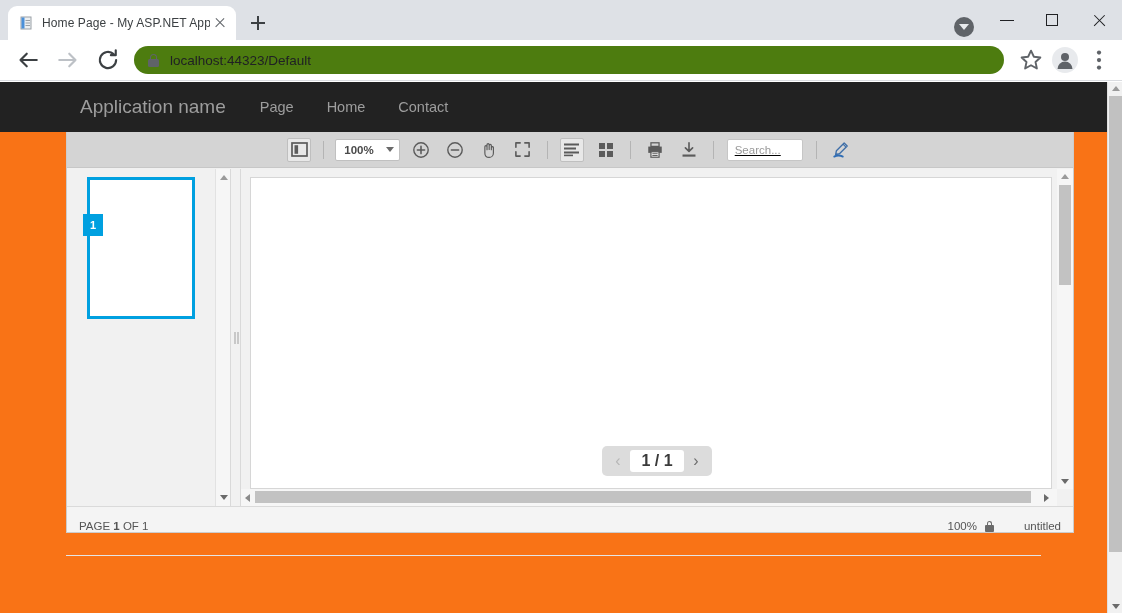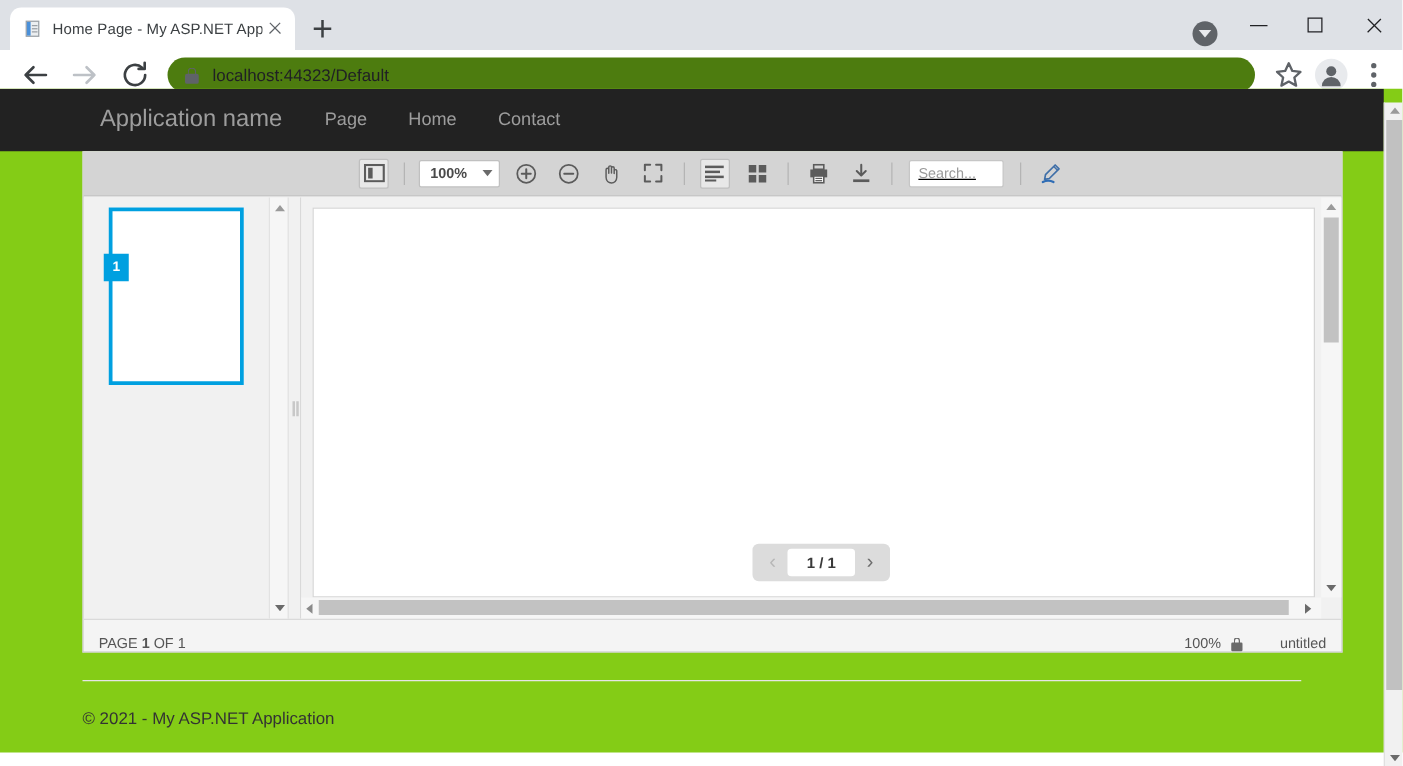--- a/index.html
+++ b/index.html
@@ -78,21 +78,21 @@
   .lock .body { position:absolute; left:0; bottom:0; width:11px; height:8px; background:#5f6368; border-radius:1.5px; }
   .lock .shackle {
     position:absolute; left:2.2px; top:0; width:6.6px; height:6px;
     border: 1.6px solid #5f6368; border-bottom: none; border-radius: 4px 4px 0 0;
   }
   .url { font-size: 13.5px; color: #202124; white-space:nowrap; }
   .omni-icons { display:flex; align-items:center; flex: 0 0 auto; }
   .oi { width: 30px; height: 30px; position:relative; margin-left: 4px; }
 
   
-  .page-scroll { position:absolute; left:0; top:71px; width:1122px; height:531px; background:#84cc16; overflow:hidden; }
+  .page-scroll { position:absolute; left:0; top:82px; width:1122px; height:531px; background:#f97316; overflow:hidden; }
   .page-inner { width: 1107px; height: 531px; position:relative; }
 
   .navbar {
     height: 50px; background:#222222; display:flex; align-items:center; padding-left: 80px;
   }
   .brand { color:#9d9d9d; font-size: 19px; margin-right: 34px; }
   .navlink { color:#9d9d9d; font-size: 14.5px; margin-right: 33px; }
 
   .container { padding: 0 66px; }
 
@@ -154,21 +154,21 @@
   .docsurface { position:absolute; left:9px; top:8px; right:21px; bottom:17px; background:#fff; border:1px solid #d6d6d6; }
   .pagenav {
     position:absolute; left:50%; transform: translateX(-50%); bottom: 30px;
     background:#dcdcdc; border-radius: 5px; height: 30px; width: 110px;
     display:flex; align-items:center; justify-content:space-between; padding: 0 6px;
   }
   .pn-arrow { width: 20px; text-align:center; font-size: 16px; color:#b7b7b7; line-height:1; }
   .pn-arrow.enabled { color:#6d6d6d; }
   .pn-field {
     background:#fff; border-radius:3px; height: 22px; width: 54px; display:flex;
-    align-items:center; justify-content:center; font-size: 12px; color:#3a3a3a; font-weight:bold;text-align:center;
+    align-items:center; justify-content:center; font-size: 16px; color:#3a3a3a; font-weight:bold;text-align:center;
   }
   .dp-vsb { position:absolute; right:0; top:0; width:16px; bottom:17px; background:#f6f6f6; }
   .dp-vsb .thumbbar { position:absolute; left:2px; top:16px; width:12px; height:100px; background:#c2c2c2; }
   .dp-vsb .arrow-up { position:absolute; left:4px; top:5px; width:0;height:0;
      border-left:4px solid transparent;border-right:4px solid transparent;border-bottom: 5px solid #9a9a9a; }
   .dp-vsb .arrow-dn { position:absolute; left:4px; bottom:5px; width:0;height:0;
      border-left:4px solid transparent;border-right:4px solid transparent;border-top: 5px solid #6a6a6a; }
   .dp-hsb { position:absolute; left:0; right:16px; bottom:0; height:17px; background:#f6f6f6; }
   .dp-hsb .thumbbar { position:absolute; top:2px; left:14px; right:26px; height:12px; background:#c2c2c2; }
   .dp-hsb .arrow-l { position:absolute; top:5px; left:4px; width:0;height:0;
@@ -443,23 +443,20 @@
                 <i class="shackle"></i>
                   <i class="body"></i>
               </span>
               <span>untitled</span>
             </span>
           </div>
         </div>
       </div>
 
       <div class="footer-hr" style="margin-top:22px;"></div>
-      <div class="footer">
-        <span>© 2021 - My ASP.NET Application</span>
-      </div>
     </div>
   </div>
 
   <div class="browser-sb">
     <span class="arrow-up"></span>
     <span class="bar"></span>
     <span class="arrow-dn"></span>
   </div>
 
 </div>

